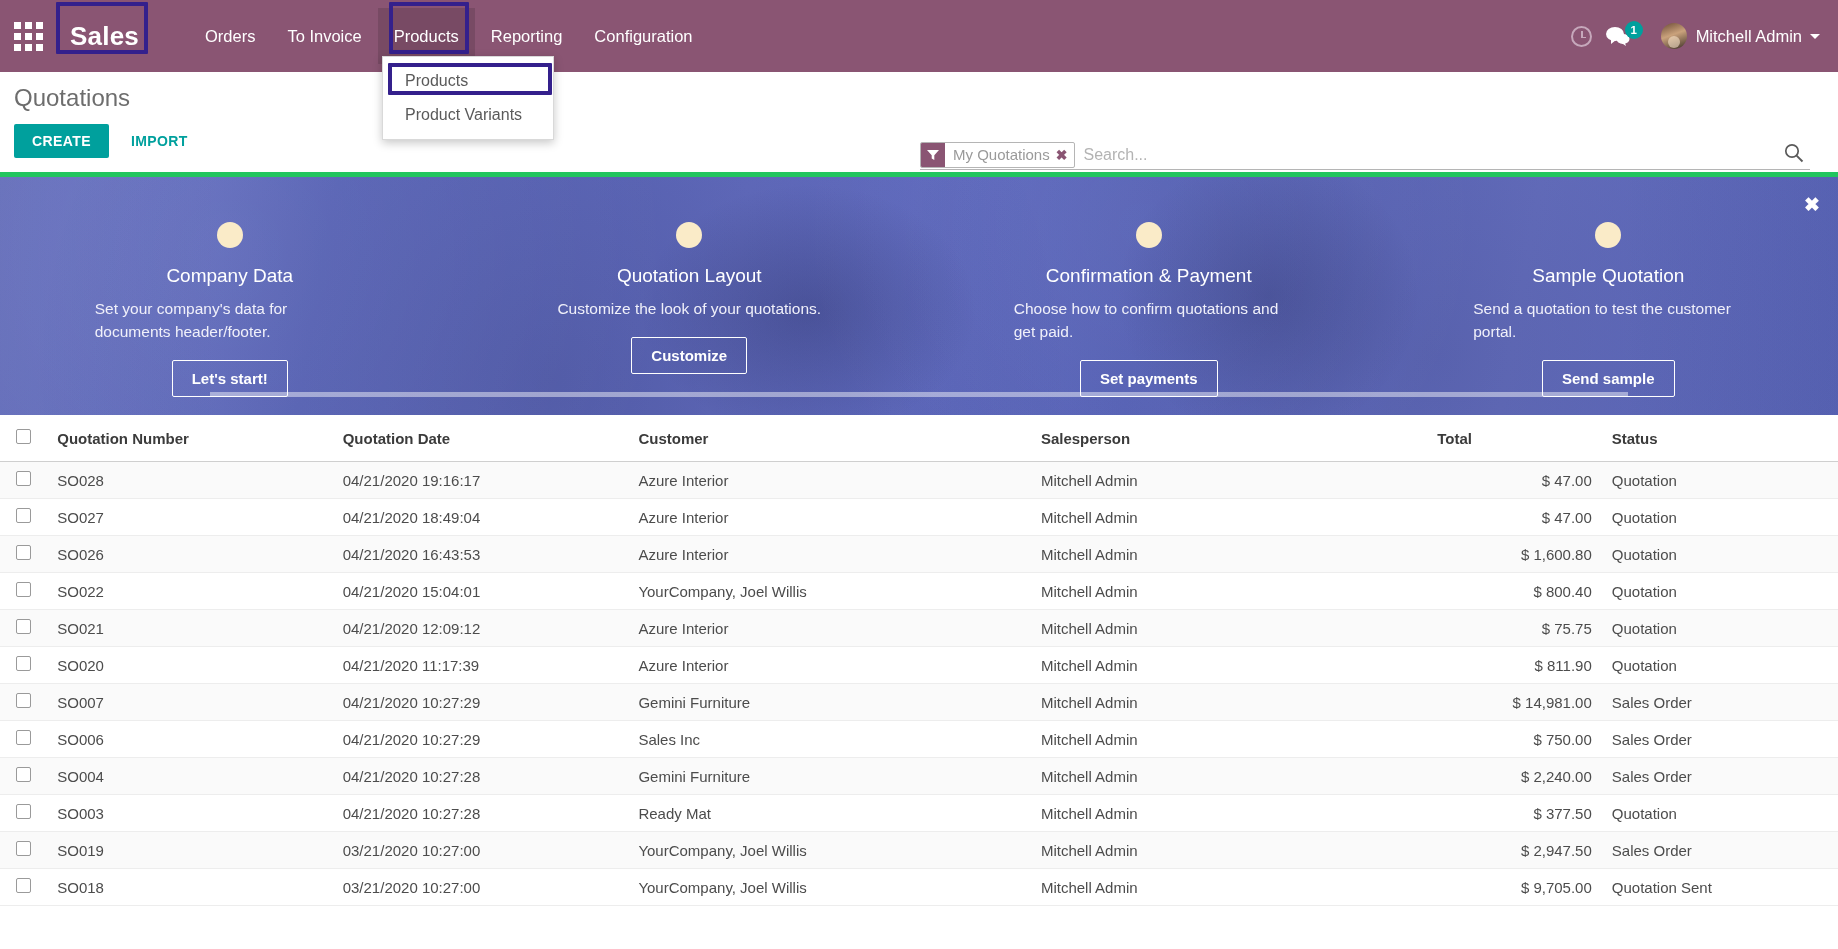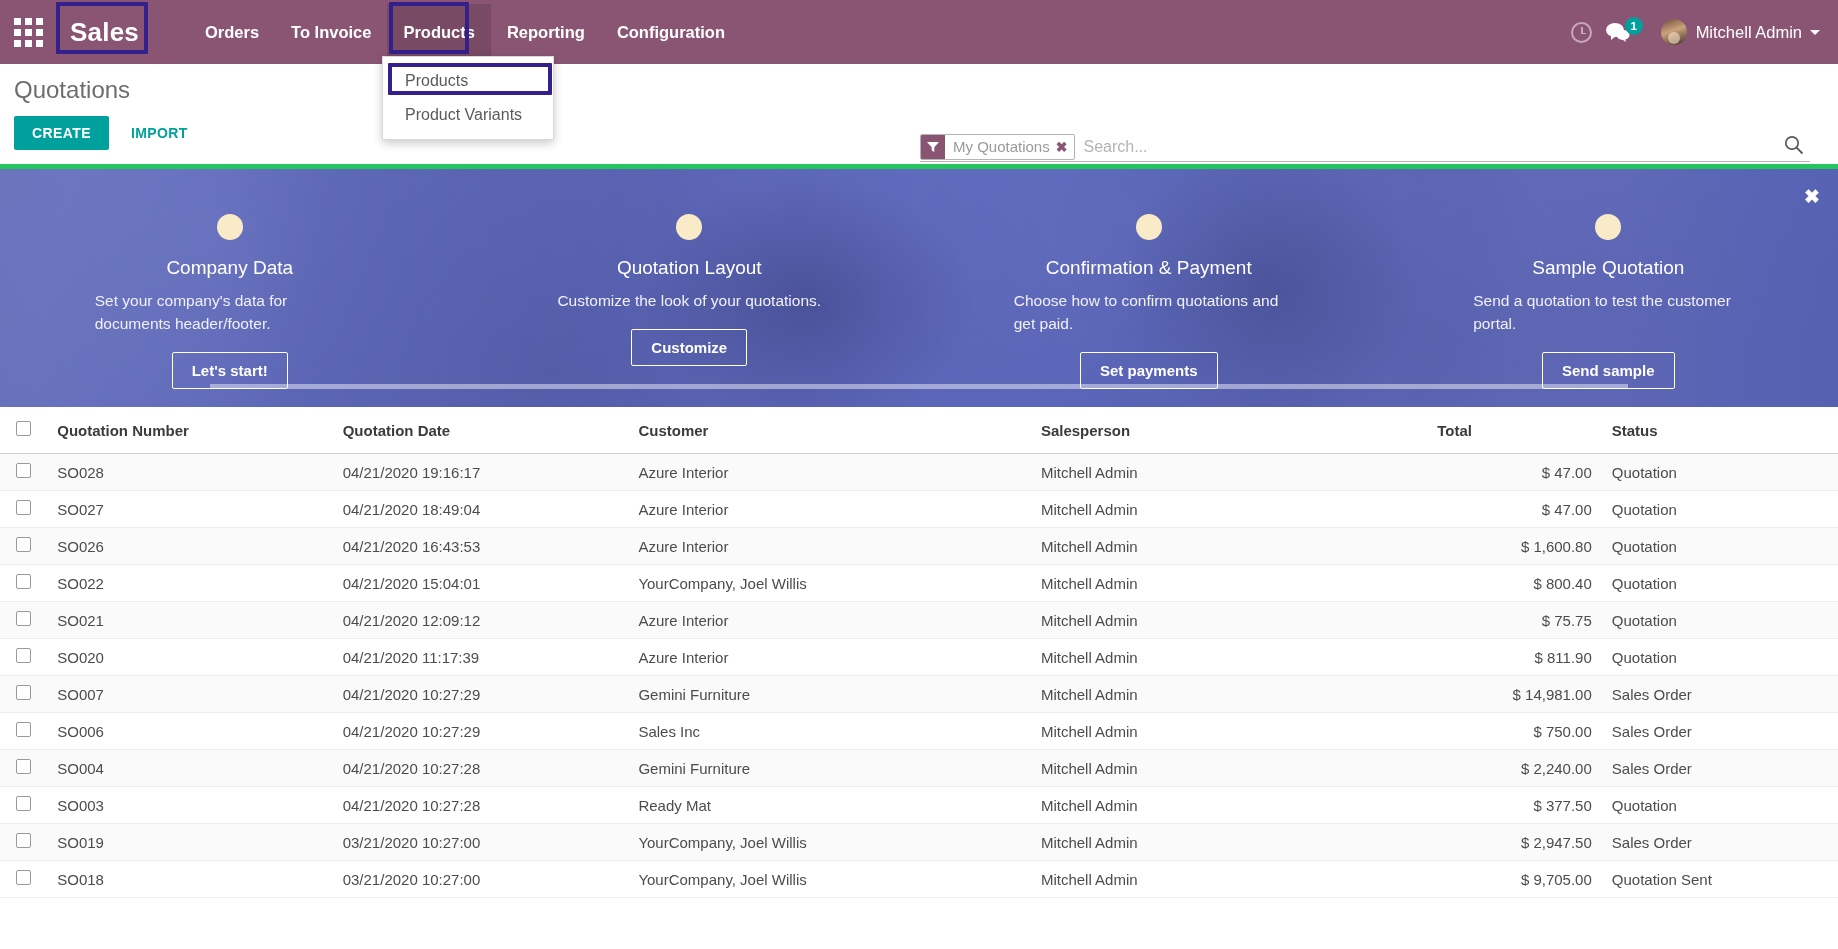--- a/index.html
+++ b/index.html
@@ -4,21 +4,21 @@
 <style>
   * { box-sizing: border-box; margin: 0; padding: 0; }
   html, body {
     width: 1838px; height: 949px;
     font-family: "Liberation Sans", sans-serif;
     background: #ffffff; overflow: hidden;
   }
 
   
   .navbar {
-    height: 64px; background: #8A5573; display: flex; align-items: center;
+    height: 72px; background: #8A5573; display: flex; align-items: center;
     position: relative; z-index: 40;
   }
   .apps-toggle {
     width: 56px; height: 56px; display: flex; align-items: center; justify-content: center;
     cursor: pointer;
   }
   .apps-grid { display: grid; grid-template-columns: repeat(3, 7px); grid-gap: 4px; }
   .apps-grid i { display: block; width: 7px; height: 7px; background: #ffffff; }
 
   .brand-wrap { position: relative; display: flex; align-items: center; height: 56px; }
@@ -27,21 +27,21 @@
     padding: 0 14px; line-height: 56px; cursor: pointer;
   }
   .hl-box {
     position: absolute; border: 4px solid #34208C; pointer-events: none; border-radius: 1px;
   }
   .hl-sales { left: 56px; top: 2px; width: 92px; height: 52px; }
 
   .menu { display: flex; align-items: center; margin-left: 36px; height: 56px; }
   .menu-item {
     color: #ffffff; font-size: 16.5px; padding: 0 16px; line-height: 56px;
-    height: 56px; cursor: pointer; white-space: nowrap; font-weight: bold;
+    height: 56px; cursor: pointer; white-space: nowrap;
   }
   .menu-item.active { background: rgba(0,0,0,0.13); }
 
   .nav-right { margin-left: auto; display: flex; align-items: center; padding-right: 18px; }
   .nav-icon { width: 44px; height: 56px; display: flex; align-items: center; justify-content: center; cursor: pointer; }
   .clock-ico { width: 21px; height: 21px; border: 2px solid #c6a8bb; border-radius: 50%; position: relative; }
   .clock-ico::after { content: ""; position: absolute; left: 8px; top: 3px; width: 1.8px; height: 7px; background: #c6a8bb; }
   .clock-ico::before { content: ""; position: absolute; left: 8px; top: 9px; width: 5px; height: 1.8px; background: #c6a8bb; }
   .msg-wrap { position: relative; display: flex; align-items: center; padding: 0 6px 0 2px; cursor: pointer; }
   .msg-badge {

